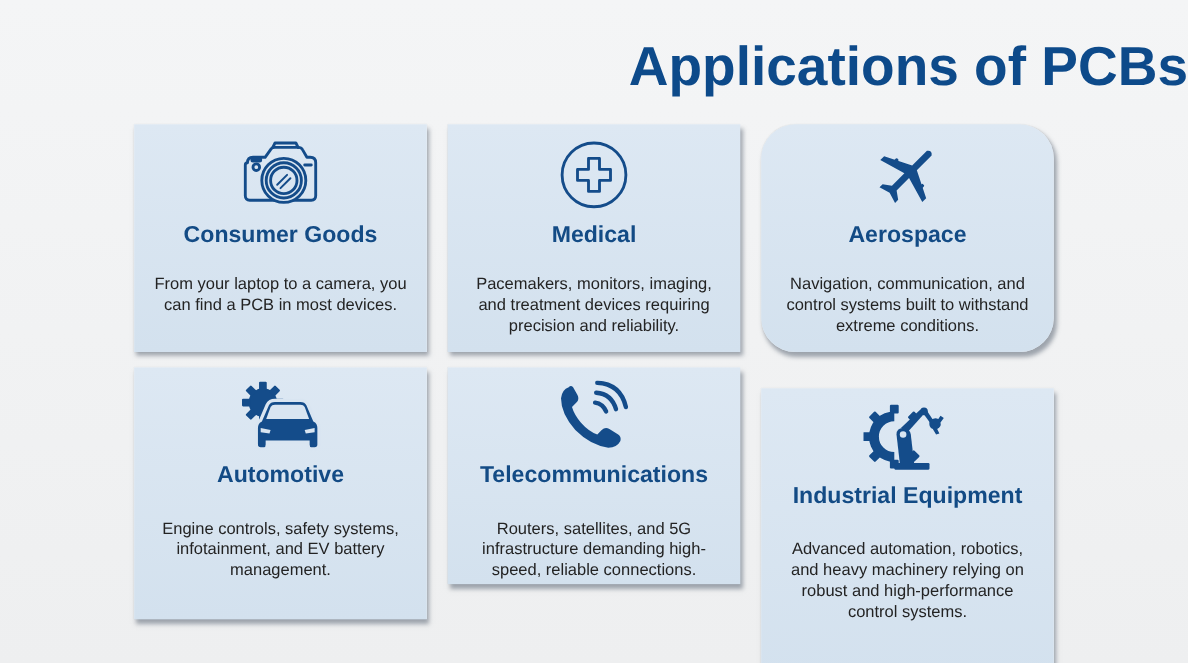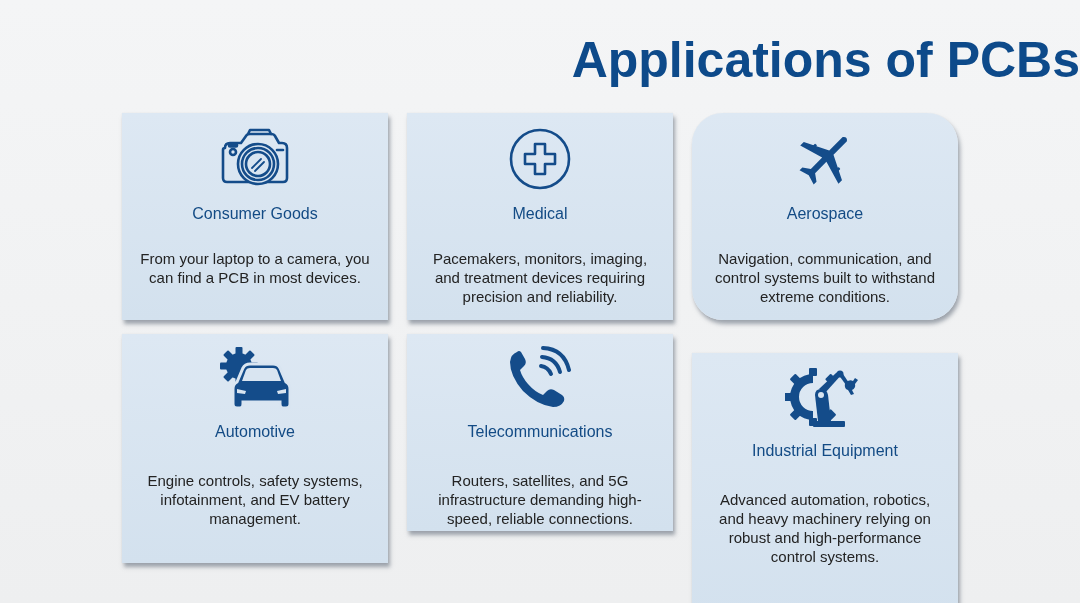--- a/index.html
+++ b/index.html
@@ -47,22 +47,22 @@
       align-items: center;
       justify-content: center;
     }
     .card .icon svg {
       display: block;
     }
     .card .heading {
       position: absolute;
       left: 0;
       width: 100%;
-      font-weight: normal;
-      font-size: 16px;
+      font-weight: bold;
+      font-size: 21px;
       color: #134b85;
       line-height: 24px;
     }
     .card .desc {
       position: absolute;
       left: 14px;
       right: 14px;
       font-size: 15px;
       line-height: 19px;
       color: #232323;

